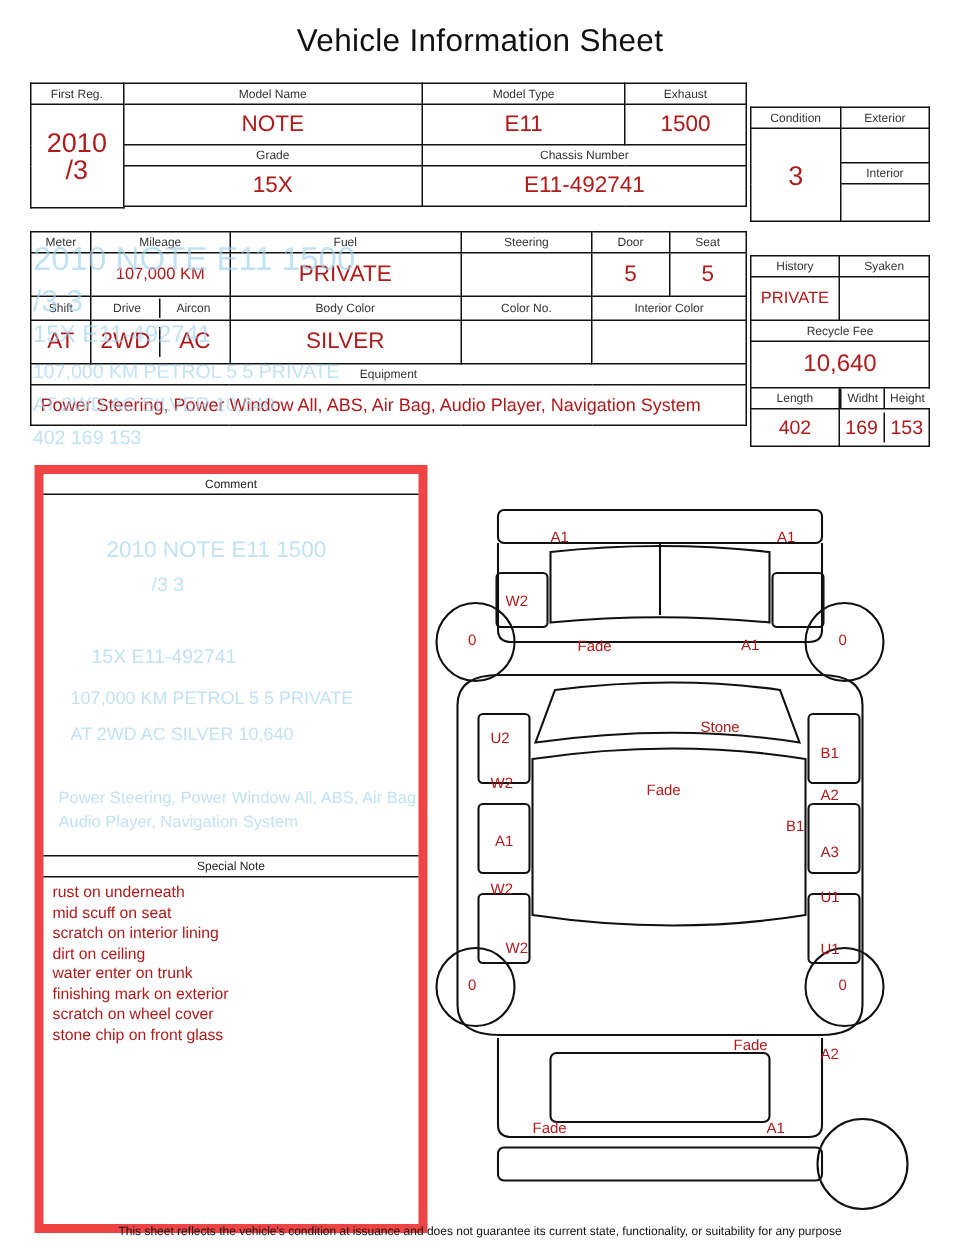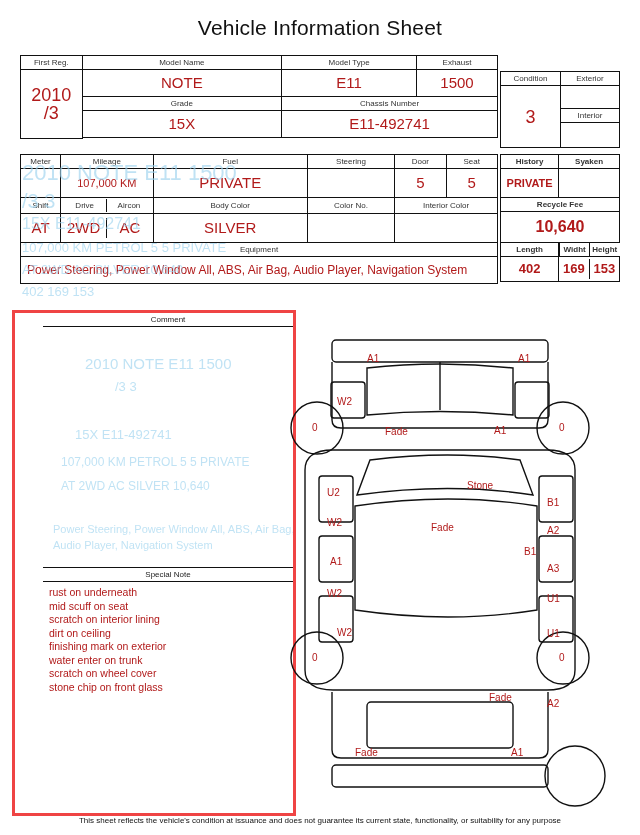--- a/index.html
+++ b/index.html
@@ -50,23 +50,22 @@
     position:absolute;
     color:#9fd4ef;
     opacity:.65;
     font-size:15px;
     white-space:nowrap;
     pointer-events:none;
   }
 
   
   .comment-box{
-    position:absolute;left:12px;top:310px;width:250px;height:500px;
-    border:3px solid #ef4444;
-    padding-left:28px;
+    position:absolute;left:23px;top:310px;width:250px;height:500px;
+    border:6px solid #ef4444;
   }
   .comment-head{
     border-bottom:1px solid #111;font-size:8px;text-align:center;padding:2px 0;
   }
   .comment-body{position:relative;height:240px;overflow:hidden;}
   .specialnote-head{
     border-top:1px solid #111;border-bottom:1px solid #111;
     font-size:8px;text-align:center;padding:2px 0;
   }
   .specialnote-body{
@@ -198,21 +197,21 @@
       </tr>
       <tr>
         <td class="lbl" colspan="6">Equipment</td>
       </tr>
       <tr>
         <td class="val small" colspan="6" style="height:24px;text-align:left;padding-left:6px;font-size:12px">Power Steering, Power Window  All, ABS, Air Bag, Audio Player, Navigation System</td>
       </tr>
     </tbody>
       </table>
 
-    <table class="grid t-side" style="margin-top:3px;font-weight:bold;">
+    <table class="grid t-side" style="margin-top:19px;">
       <tbody>
           <tr>
         <td class="lbl" style="width:58px">History</td>
         <td class="lbl" style="width:58px">Syaken</td>
       </tr>
       <tr>
         <td class="val small" style="height:26px">PRIVATE</td>
         <td class="val small"></td>
       </tr>
       <tr>
@@ -271,22 +270,22 @@
       <div class="wm" style="left:18px;top:152px;font-size:12px">AT 2WD AC   SILVER       10,640</div>
       <div class="wm" style="left:10px;top:196px;font-size:11px">Power Steering, Power Window  All, ABS, Air Bag,</div>
       <div class="wm" style="left:10px;top:212px;font-size:11px">Audio Player, Navigation System</div>
     </div>
     <div class="specialnote-head">Special Note</div>
     <div class="specialnote-body">
       <div>rust on underneath</div>
       <div>mid scuff on seat</div>
       <div>scratch on interior lining</div>
       <div>dirt on ceiling</div>
+      <div>water enter on trunk</div>
       <div>finishing mark on exterior</div>
-      <div>water enter on trunk</div>
       <div>scratch on wheel cover</div>
       <div>stone chip on front glass</div>
     </div>
   </div>
 
   <div class="diagram">
     <svg class="carsvg" width="350" height="500" viewBox="0 0 350 500">
       <g fill="none" stroke="#111" stroke-width="1.4">
 
         <rect x="57" y="30" width="216" height="22" rx="4"></rect>

